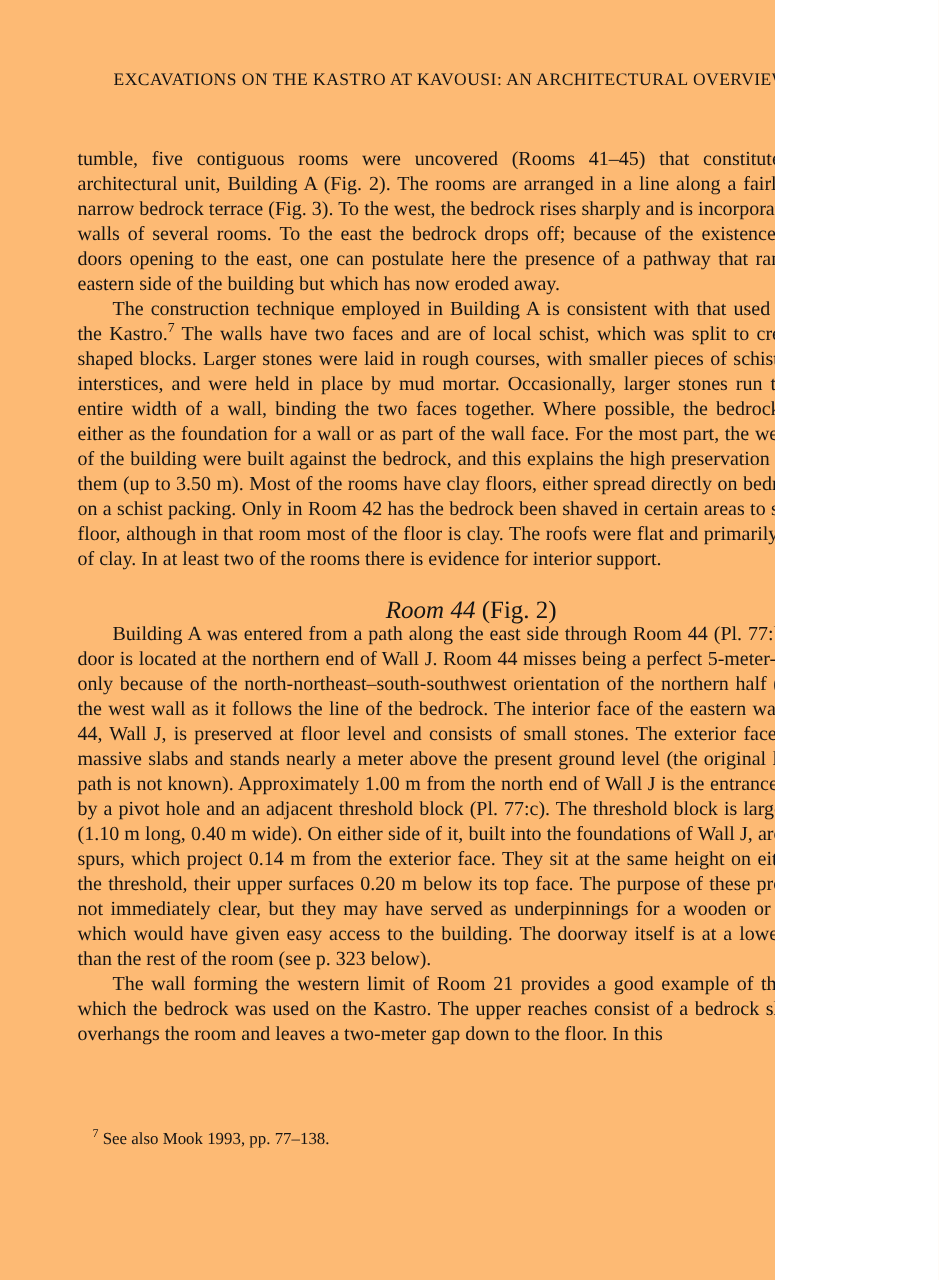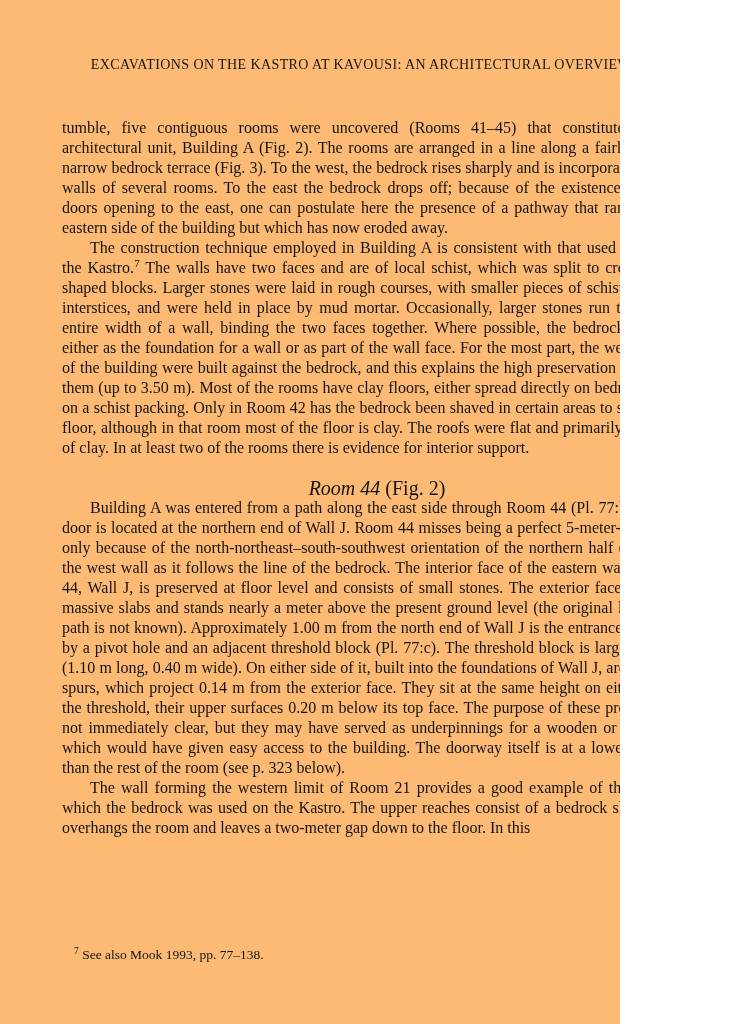--- a/index.html
+++ b/index.html
@@ -63,21 +63,21 @@
     font-size: 20px;
     line-height: 20px;
     font-weight: normal;
     text-align: center;
   }
   .section-heading em {
     font-style: italic;
   }
   .footnote-area {
     position: absolute;
-    top: 946px;
+    top: 902px;
     left: 62px;
     width: 630px;
     font-size: 13.5px;
     line-height: 17px;
   }
   .footnote {
     margin: 0;
     padding-left: 12px;
   }
   .footnote sup {

